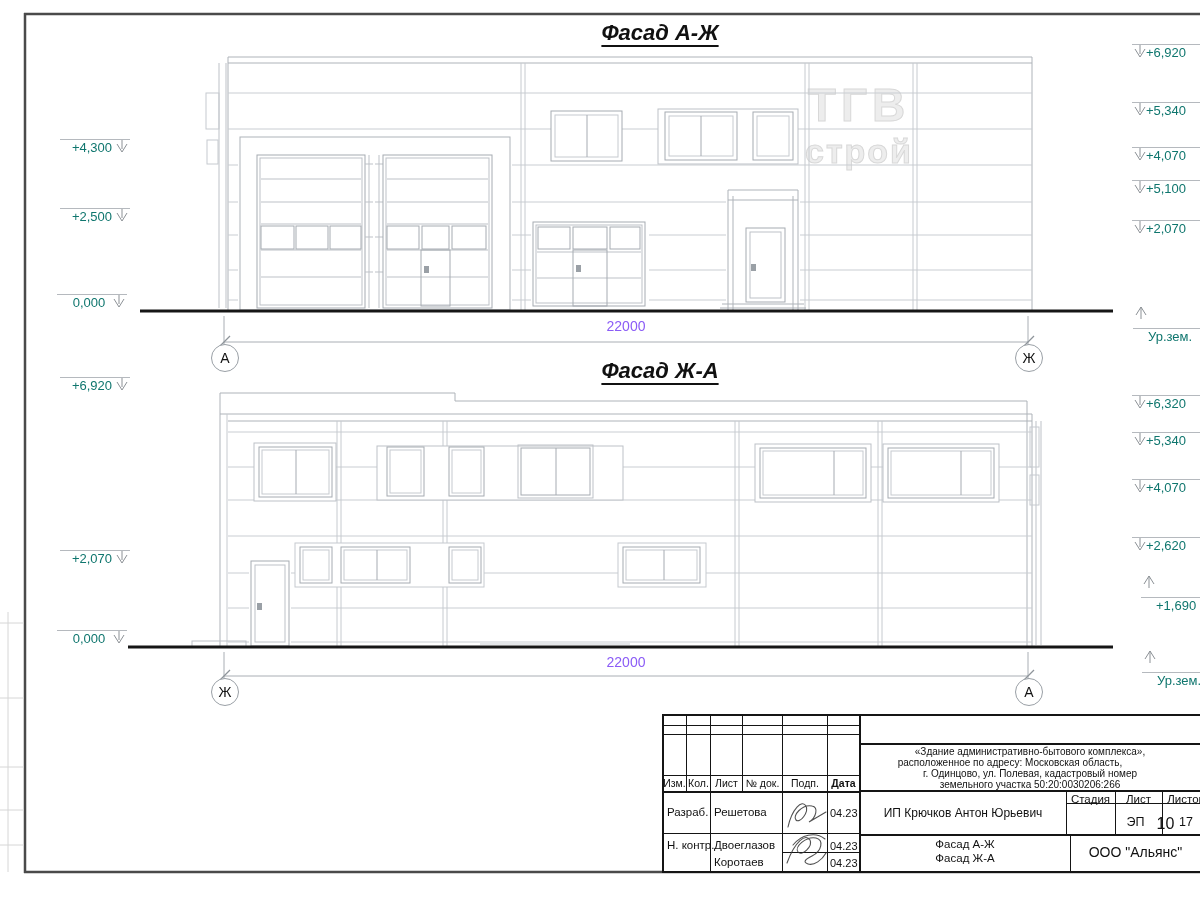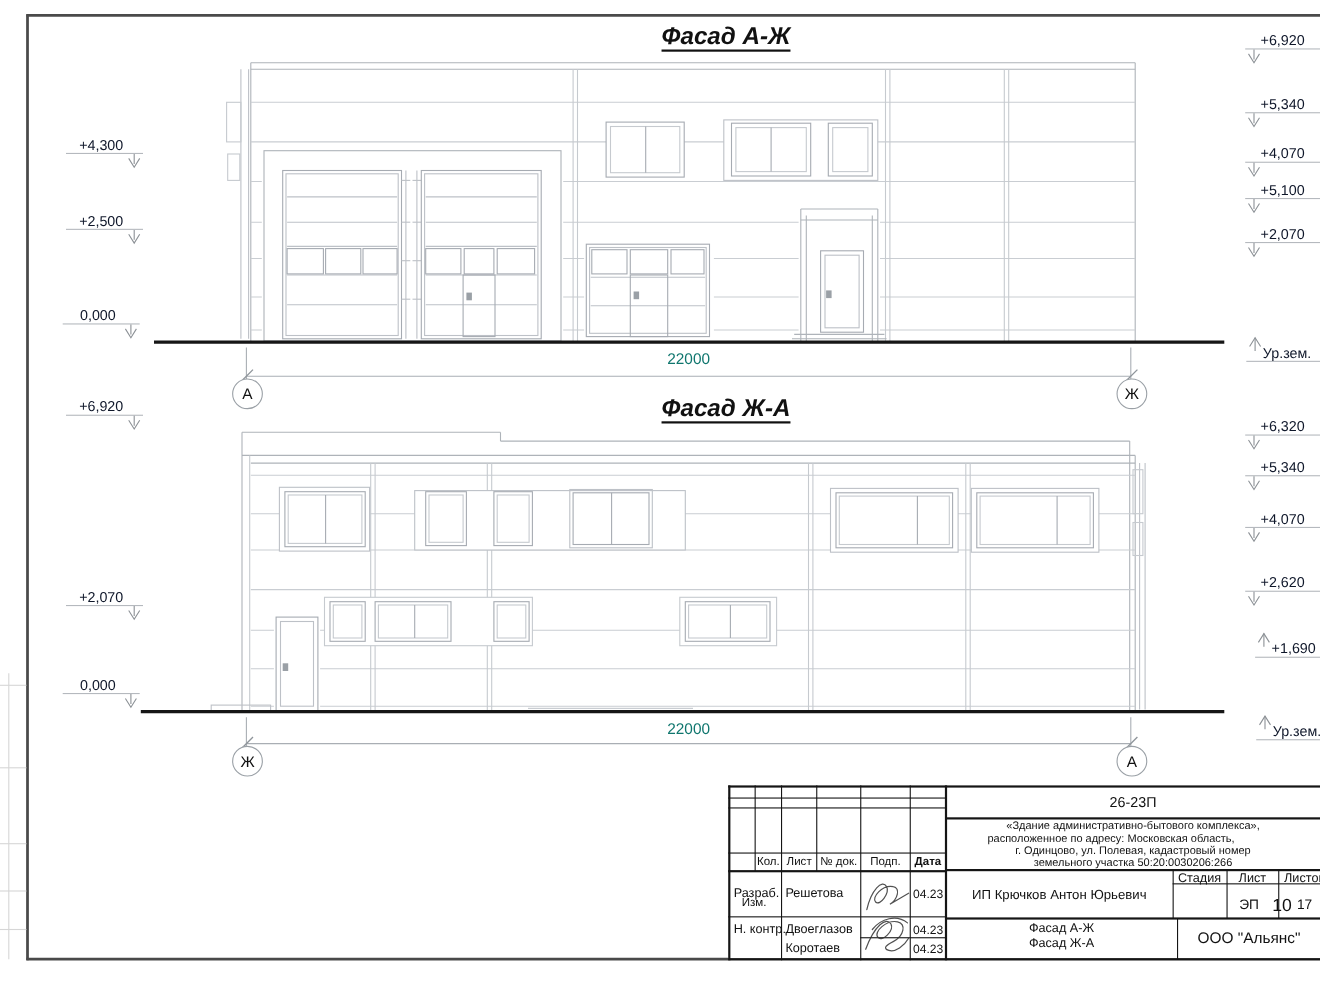--- a/index.html
+++ b/index.html
@@ -2,43 +2,47 @@
 <html><head>
 <meta charset="utf-8">
 <style>
   html,body{margin:0;padding:0;background:#fff;}
   #canvas{position:relative;width:1200px;height:900px;background:#fff;overflow:hidden;
           font-family:"Liberation Sans",sans-serif;color:#111;}
   #linework{position:absolute;left:0;top:0;z-index:1;pointer-events:none;}
   .overlay{position:absolute;z-index:2;}
   .facade-title{font-size:22px;font-weight:bold;font-style:italic;text-align:center;
                 text-decoration:underline;text-underline-offset:5px;color:#111;}
-  .dim-label{font-size:14px;text-align:center;color:#0f766e;}
+  .dim-label{font-size:14px;text-align:center;color:#8b5cf6;}
   .watermark{position:absolute;z-index:0;text-align:center;font-weight:bold;
              color:#ededed;-webkit-text-stroke:1px #d8d8d8;line-height:1.0;}
   .wm1{font-size:46px;letter-spacing:5px;}
   .wm2{font-size:34px;letter-spacing:2px;margin-top:6px;}
   .axis-circle{position:absolute;z-index:2;width:26px;height:26px;border:1px solid #9aa0a6;
                border-radius:50%;background:#fff;text-align:center;line-height:26px;
                font-size:14px;color:#111;}
   .mark{position:absolute;z-index:2;width:0;height:0;}
-  .mlabel{position:absolute;font-size:13px;white-space:nowrap;color:#0f172a;}
+  .mlabel{position:absolute;font-size:13px;white-space:nowrap;color:#0f766e;margin-top:16px;}
   .mline{position:absolute;height:1px;background:#b5b9be;}
   .msym{position:absolute;overflow:visible;}
   
   #tblock{position:absolute;left:662px;top:714px;width:538px;height:159px;z-index:3;background:#fff;}
   .tl{position:absolute;background:#151515;}
   .tt{position:absolute;white-space:nowrap;color:#111;}
   .tc{text-align:center;}
 </style>
 </head>
 <body>
 
 <div id="canvas">
 
+  <div class="watermark" style="left:800px;top:82px;width:118px;">
+    <div class="wm1">ТГВ</div>
+    <div class="wm2">строй</div>
+  </div>
 
   <svg id="linework" width="1200" height="900">
 
     <g stroke="#4a4a4a" stroke-width="2.5">
       <line x1="24" y1="14" x2="1200" y2="14"></line>
       <line x1="25" y1="13" x2="25" y2="873"></line>
       <line x1="24" y1="872" x2="1200" y2="872"></line>
     </g>
 
     <g stroke="#d6d6d6" stroke-width="1">
@@ -505,21 +509,21 @@
     <div class="tl" style="left:120px;top:138px;width:78px;height:1px;"></div>
     <div class="tl" style="left:198px;top:29px;width:340px;height:2px;"></div>
     <div class="tl" style="left:198px;top:76px;width:340px;height:2px;"></div>
     <div class="tl" style="left:404px;top:89px;width:134px;height:1px;"></div>
     <div class="tl" style="left:198px;top:120px;width:340px;height:2px;"></div>
     <div class="tl" style="left:404px;top:76px;width:1px;height:45px;"></div>
     <div class="tl" style="left:453px;top:76px;width:1px;height:45px;"></div>
     <div class="tl" style="left:500px;top:76px;width:1px;height:45px;"></div>
     <div class="tl" style="left:408px;top:121px;width:1px;height:37px;"></div>
 
-    <div class="tt tc" style="left:12px;top:63px;width:23px;font-size:10.5px;margin-top:38px;">Изм.</div>
+    <div class="tt tc" style="left:1px;top:63px;width:23px;font-size:10.5px;">Изм.</div>
     <div class="tt tc" style="left:25px;top:63px;width:23px;font-size:10.5px;">Кол.</div>
     <div class="tt tc" style="left:49px;top:63px;width:31px;font-size:10.5px;">Лист</div>
     <div class="tt tc" style="left:81px;top:63px;width:39px;font-size:10.5px;">№ док.</div>
     <div class="tt tc" style="left:121px;top:63px;width:44px;font-size:10.5px;">Подп.</div>
     <div class="tt tc" style="left:166px;top:63px;width:31px;font-size:10.5px;font-weight:bold;">Дата</div>
 
     <div class="tt" style="left:5px;top:92px;font-size:11.5px;">Разраб.</div>
     <div class="tt" style="left:52px;top:92px;font-size:11.5px;">Решетова</div>
     <div class="tt" style="left:168px;top:93px;font-size:11px;">04.23</div>
     <div class="tt" style="left:5px;top:125px;font-size:11.5px;">Н. контр.</div>
@@ -530,21 +534,20 @@
     <div class="tt" style="left:168px;top:143px;font-size:11px;">04.23</div>
 
     <svg style="position:absolute;left:121px;top:79px;" width="45" height="79" viewBox="0 0 45 79">
       <g fill="none" stroke="#333" stroke-width="1.1" stroke-linecap="round" opacity="0.85">
         <path d="M5,34 C9,16 19,6 23,13 C26,19 17,31 13,27 C9,23 19,11 29,13 C36,14 33,25 26,29 C31,26 38,22 43,19"></path>
         <path d="M4,70 C12,48 23,40 27,47 C30,53 19,64 15,59 C11,54 23,43 33,45 C41,47 39,58 29,63 C23,66 19,69 25,71 C31,73 39,67 43,60"></path>
         <path d="M10,52 C18,42 32,38 42,46"></path>
       </g>
     </svg>
 
-    <div class="tt tc" style="left:198px;top:8px;width:340px;font-size:13px;">26-23П</div>
     <div class="tt tc" style="left:198px;top:32px;width:340px;font-size:10px;">«Здание административно-бытового комплекса»,</div>
     <div class="tt tc" style="left:198px;top:43px;width:300px;font-size:10px;">расположенное по адресу: Московская область,</div>
     <div class="tt tc" style="left:198px;top:54px;width:340px;font-size:10px;">г. Одинцово, ул. Полевая, кадастровый номер</div>
     <div class="tt tc" style="left:198px;top:65px;width:340px;font-size:10px;">земельного участка 50:20:0030206:266</div>
     <div class="tt tc" style="left:198px;top:92px;width:206px;font-size:12px;">ИП Крючков Антон Юрьевич</div>
     <div class="tt tc" style="left:404px;top:79px;width:49px;font-size:11.5px;">Стадия</div>
     <div class="tt tc" style="left:453px;top:79px;width:47px;font-size:11.5px;">Лист</div>
     <div class="tt tc" style="left:500px;top:79px;width:48px;font-size:11.5px;">Листов</div>
     <div class="tt tc" style="left:404px;top:101px;width:49px;font-size:12.5px;margin-left:45px;">ЭП</div>
     <div class="tt tc" style="left:480px;top:101px;width:47px;font-size:16px;">10</div>

